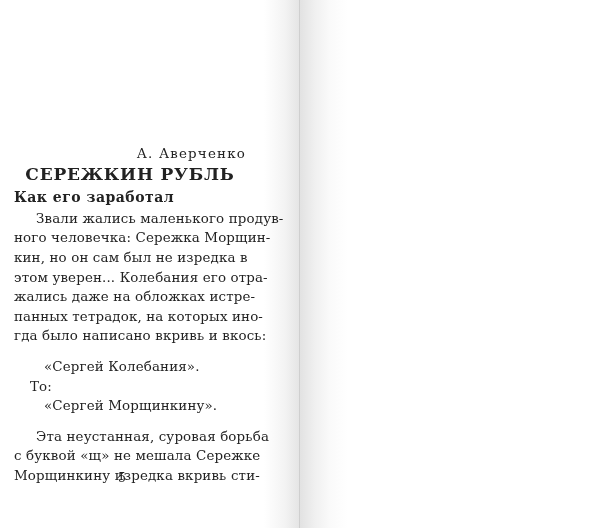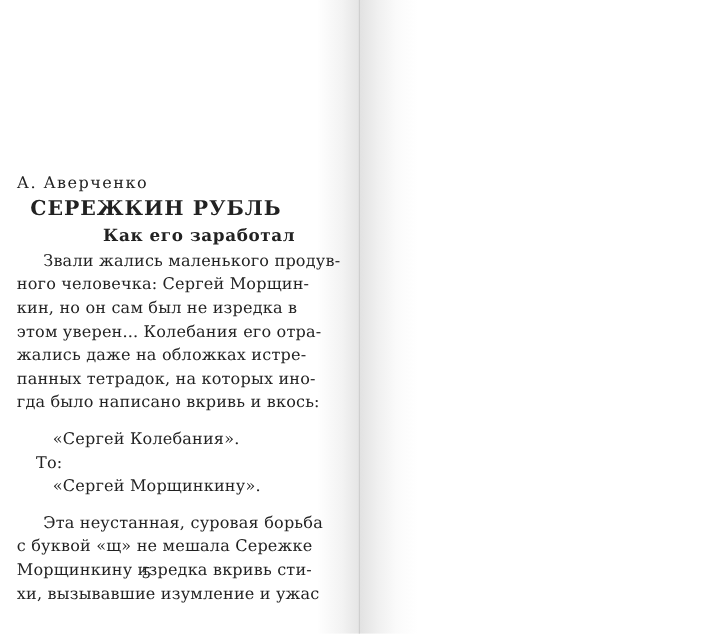--- a/index.html
+++ b/index.html
@@ -22,64 +22,63 @@
   }
   .text {
     position: absolute;
     font-size: 13.4px;
     line-height: 19.6px;
     letter-spacing: 0.15px;
   }
   .left .text { left: 14px; width: 232px; }
   .line { display: block; white-space: nowrap; text-align: justify; text-align-last: justify; }
   .line.indent { padding-left: 22px; }
-  .author { text-align: left; font-size: 13.4px; letter-spacing: 1.2px; margin-bottom: 1px; }
+  .author { text-align: right; font-size: 13.4px; letter-spacing: 1.2px; margin-bottom: 1px; }
   .title { text-align: center; font-weight: bold; font-size: 17px; letter-spacing: 0.8px; margin-bottom: 4px; }
-  .subtitle { text-align: right; font-weight: bold; font-size: 14px; letter-spacing: 0.5px; margin-bottom: 1px; }
+  .subtitle { text-align: left; font-weight: bold; font-size: 14px; letter-spacing: 0.5px; margin-bottom: 1px; }
   .sig { display: block; white-space: nowrap; }
   .sig.name { padding-left: 30px; }
   .sig.to { padding-left: 16px; }
   .page-num { position: absolute; top: 470px; font-size: 12.5px; }
   .left .page-num { left: 118px; }
   .gap { display: block; height: 11px; }
 </style>
 </head>
 <body>
 
 <div class="spread">
 
   <div class="page left">
     <div class="text" style="top:144px;">
       <div class="author">А. Аверченко</div>
       <div class="title">СЕРЕЖКИН РУБЛЬ</div>
       <div class="subtitle">Как его заработал</div>
 
       <div>
         <span class="line indent">Звали жались маленького продув-</span>
-        <span class="line">ного человечка: Сергей Морщин-</span>
+        <span class="line">ного человечка: Сережка Морщин-</span>
         <span class="line">кин, но он сам был не изредка в</span>
         <span class="line">этом уверен... Колебания его отра-</span>
         <span class="line">жались даже на обложках истре-</span>
         <span class="line">панных тетрадок, на которых ино-</span>
         <span class="line">гда было написано вкривь и вкось:</span>
       </div>
 
       <span class="gap"></span>
       <div>
         <span class="sig name">«Сергей Колебания».</span>
         <span class="sig to">То:</span>
         <span class="sig name">«Сергей Морщинкину».</span>
       </div>
       <span class="gap"></span>
 
       <div>
         <span class="line indent">Эта неустанная, суровая борьба</span>
         <span class="line">с буквой «щ» не мешала Сережке</span>
         <span class="line">Морщинкину изредка вкривь сти-</span>
-        <span class="line">хи, вызывавшие изумление и ужас</span>
       </div>
     </div>
     <div class="page-num">5</div>
   </div>
 
   <div class="gutter-line"></div>
 
   <div class="page right">
     
     

